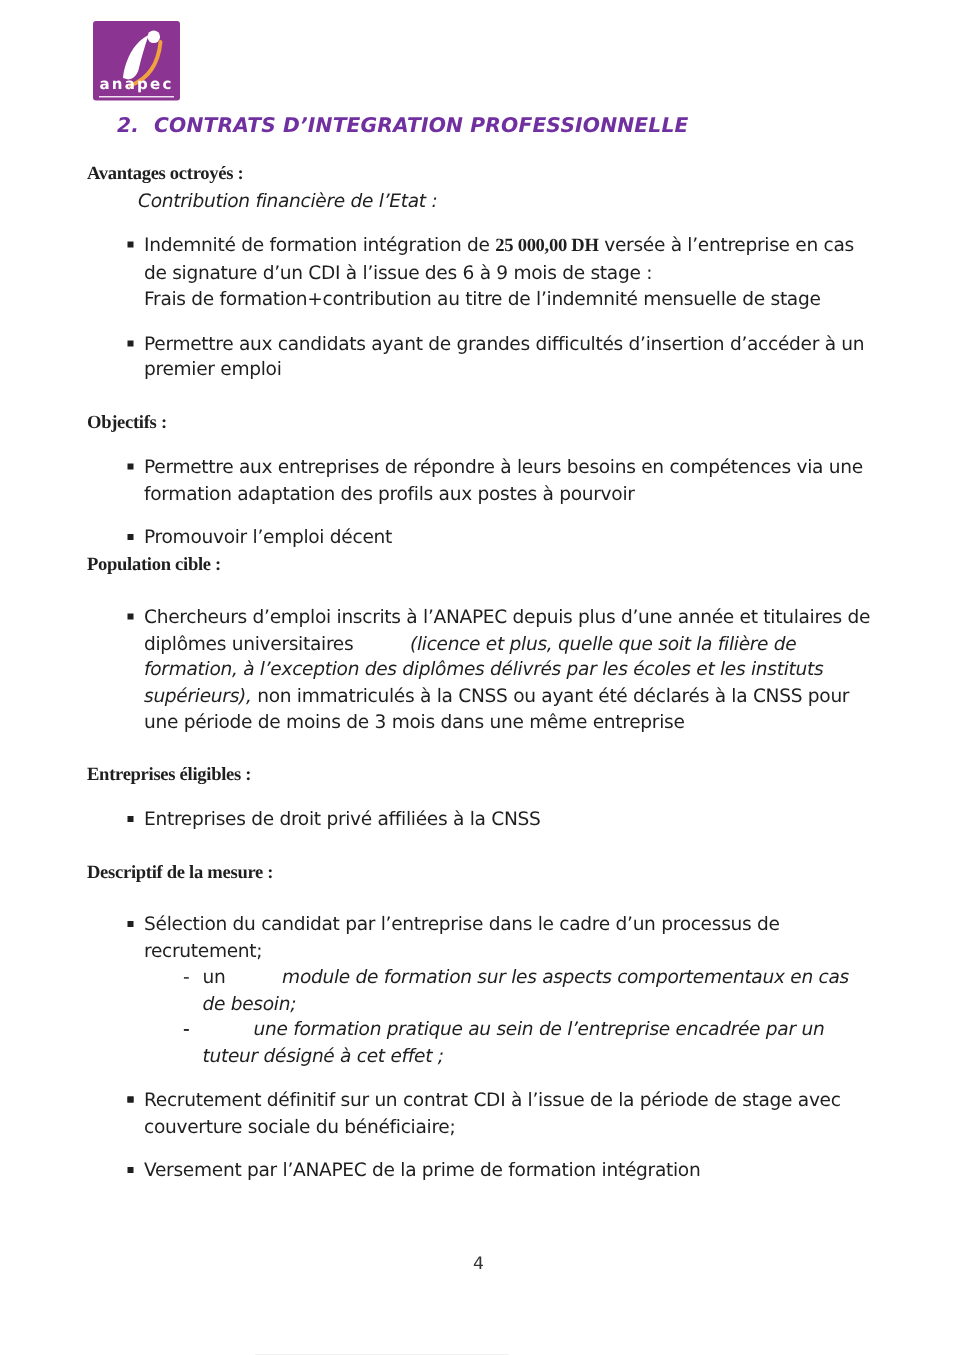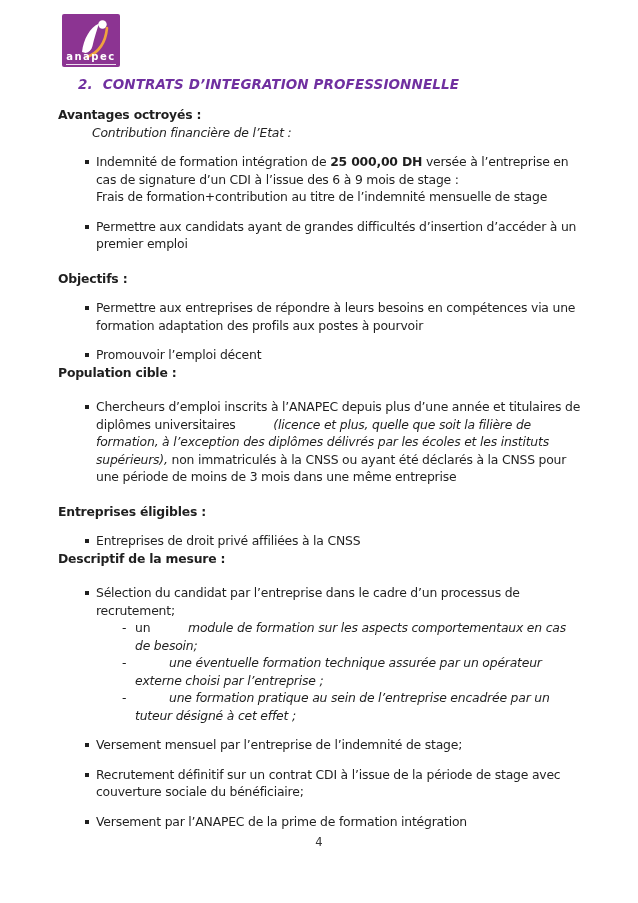--- a/index.html
+++ b/index.html
@@ -70,21 +70,21 @@
     position: absolute;
     left: 27px;
     top: 7px;
     width: 4px;
     height: 4px;
     background: #1f1f1f;
   }
   .blk.dash { padding-left: 77px; font-style: italic; }
   .blk.dash .mkd { position: absolute; left: 64px; top: 0; font-style: normal; }
   .blk.cont { padding-left: 38px; }
-  .b { font-weight: 700; }
+  .b { font-weight: 700; font-family: Liberation Serif, serif; }
   .i { font-style: italic; margin-left: 34px; }
   .r { font-style: normal; }
   
   .page-number {
     position: absolute;
     top: 835px;
     left: 0; right: 0;
     text-align: center;
     font-size: 11.5px;
     color: #333;
@@ -114,25 +114,25 @@
       <div class="blk bullet"><span class="mk"></span><span class="">Indemnité de formation intégration de </span><span class="b ">25 000,00 DH</span><span class=""> versée à l’entreprise en cas de signature d’un CDI à l’issue des  6 à 9 mois de stage :</span></div>
       <div class="blk cont"><span class="">Frais de formation+contribution au titre de l’indemnité mensuelle de stage</span></div>
       <div class="blk bullet"><span class="mk"></span><span class="">Permettre aux candidats ayant de grandes difficultés d’insertion d’accéder à un premier emploi</span></div>
       <div class="blk para" style="margin-top: 17px;"><span class="b ">Objectifs :</span></div>
       <div class="blk bullet"><span class="mk"></span><span class="">Permettre aux entreprises de répondre à leurs besoins en compétences via une formation adaptation des profils aux postes à pourvoir</span></div>
       <div class="blk bullet"><span class="mk"></span><span class="">Promouvoir l’emploi décent</span></div>
       <div class="blk para" style=""><span class="b ">Population cible :</span></div>
       <div class="blk bullet" style="margin-top: 17px;"><span class="mk"></span><span class="">Chercheurs d’emploi inscrits à l’ANAPEC depuis plus d’une année et titulaires de diplômes universitaires </span><span class="i ">(licence et plus, quelle que soit la filière de formation, à l’exception des diplômes délivrés par les écoles et les instituts supérieurs),</span><span class=""> non immatriculés à la CNSS ou ayant été déclarés à la CNSS pour une période de moins de 3 mois dans une même entreprise</span></div>
       <div class="blk para" style="margin-top: 17px;"><span class="b ">Entreprises éligibles :</span></div>
       <div class="blk bullet"><span class="mk"></span><span class="">Entreprises de droit privé affiliées à la CNSS</span></div>
-      <div class="blk para" style="margin-top: 0;"><span class="b ">Descriptif de la mesure :</span></div>
+      <div class="blk para" style="margin-top: 17px;"><span class="b ">Descriptif de la mesure :</span></div>
       <div class="blk bullet" style="margin-top: 17px;"><span class="mk"></span><span class="">Sélection du candidat par l’entreprise dans le cadre d’un processus de recrutement;</span></div>
       <div class="blk dash"><span class="mkd">-</span><span class="r">un </span><span class="i ">module de formation sur les aspects comportementaux en cas de besoin;</span></div>
-      <div class="blk dash"><span class="mkd">-</span><span class="i ">une éventuelle formation technique assurée par un opérateur externe choisi par l’entreprise ;</span></div>
+      <div class="blk dash"><span class="mkd">-</span></div>
       <div class="blk dash"><span class="mkd">-</span><span class="i ">une formation pratique au sein de l’entreprise encadrée par un tuteur désigné à cet effet ;</span></div>
-      <div class="blk bullet"><span class="mk"></span><span class="">Versement mensuel par l’entreprise de l’indemnité de stage;</span></div>
+      <div class="blk bullet"><span class="mk"></span></div>
       <div class="blk bullet"><span class="mk"></span><span class="">Recrutement définitif sur un contrat CDI à l’issue de la période de stage avec couverture sociale du bénéficiaire;</span></div>
       <div class="blk bullet"><span class="mk"></span><span class="">Versement par l’ANAPEC de la prime de formation intégration</span></div>
     </div>
 
   <div class="page-number">4</div>
 
 </div>
 
 </body></html>

